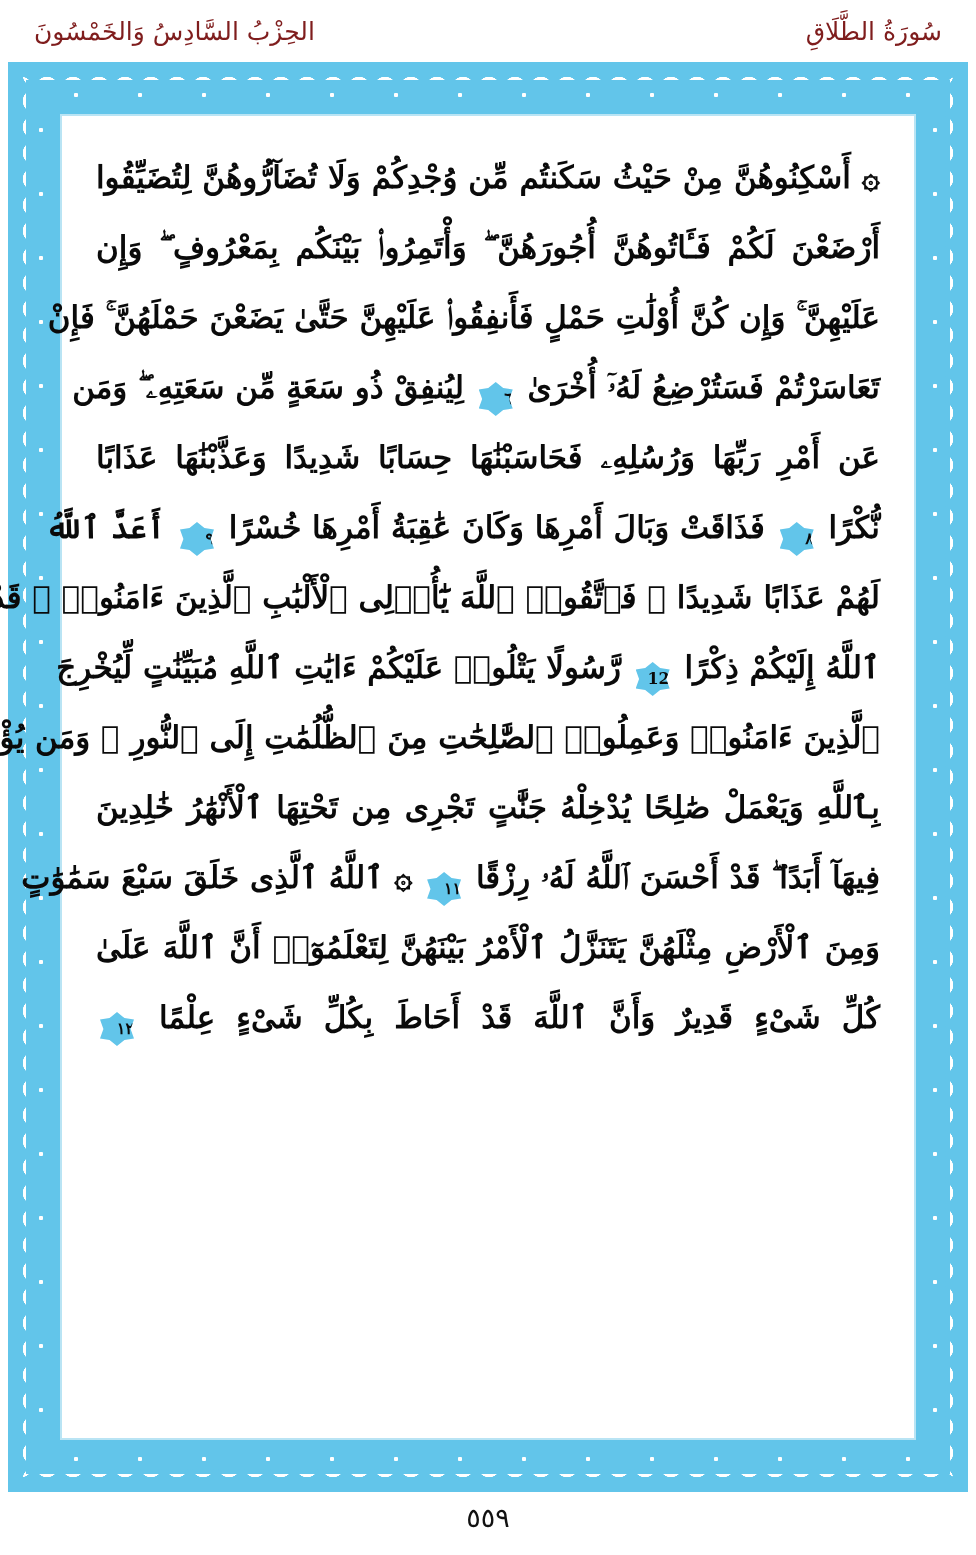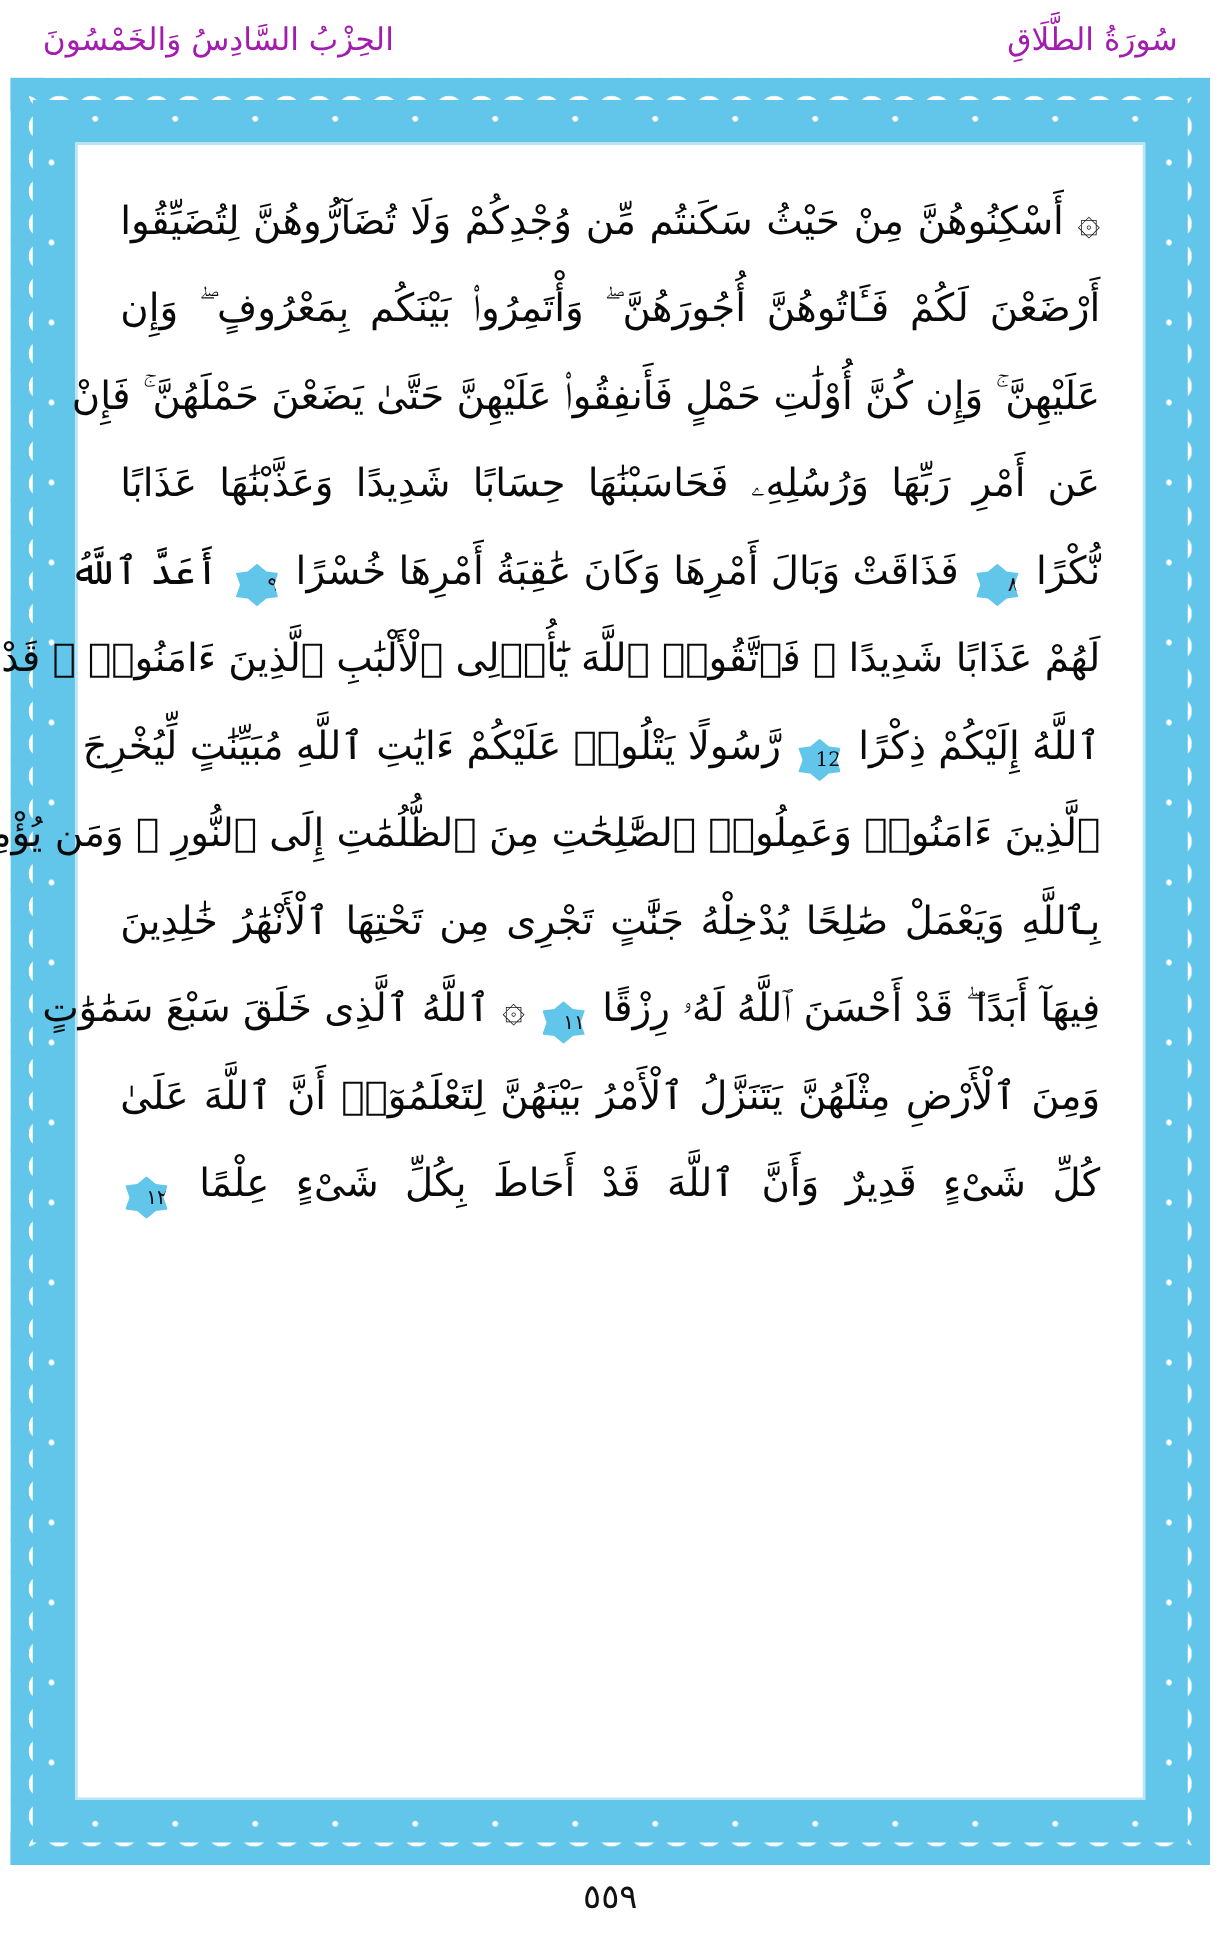--- a/index.html
+++ b/index.html
@@ -23,21 +23,21 @@
     width: 976px;
     height: 62px;
     display: flex;
     align-items: center;
     justify-content: space-between;
     padding: 0 34px;
     box-sizing: border-box;
   }
   .header-item {
     font-size: 25px;
-    color: #a21caf;
+    color: #7f1d1d;
     font-family: "DejaVu Serif", serif;
     white-space: nowrap;
     letter-spacing: 0px;
   }
   .header-right { order: 0; }
   .header-left  { order: 1; }
 
   
   .frame-outer {
     position: absolute;
@@ -109,20 +109,21 @@
     font-family: "DejaVu Serif", "Liberation Serif", serif;
     font-size: 31px;
     line-height: 70px;
     color: #0a0a0a;
     text-align: justify;
     text-align-last: justify;
     white-space: nowrap;
     letter-spacing: 0px;
     direction: rtl;
     unicode-bidi: isolate;
+    font-weight: bold;
   }
   .ayah-line span.marker {
     display: inline-block;
     width: 34px;
     height: 34px;
     line-height: 34px;
     margin: 0 4px;
     text-align: center;
     font-size: 16px;
     color: #0a0a0a;
@@ -173,20 +174,25 @@
   </div>
 
   <div class="ayah-line">
     <span>أَرْضَعْنَ لَكُمْ فَـَٔاتُوهُنَّ أُجُورَهُنَّ ۖ وَأْتَمِرُوا۟ بَيْنَكُم بِمَعْرُوفٍ ۖ وَإِن</span>
   </div>
 
   <div class="ayah-line">
     <span>عَلَيْهِنَّ ۚ وَإِن كُنَّ أُوْلَٰتِ حَمْلٍ فَأَنفِقُوا۟ عَلَيْهِنَّ حَتَّىٰ يَضَعْنَ حَمْلَهُنَّ ۚ فَإِنْ</span>
   </div>
 
+  <div class="ayah-line">
+    <span>تَعَاسَرْتُمْ فَسَتُرْضِعُ لَهُۥٓ أُخْرَىٰ</span>
+    <span class="marker">٦</span>
+    <span>لِيُنفِقْ ذُو سَعَةٍ مِّن سَعَتِهِۦ ۖ وَمَن</span>
+  </div>
 
 
 
   <div class="ayah-line">
     <span>عَن أَمْرِ رَبِّهَا وَرُسُلِهِۦ فَحَاسَبْنَٰهَا حِسَابًا شَدِيدًا وَعَذَّبْنَٰهَا عَذَابًا</span>
   </div>
 
   <div class="ayah-line">
     <span>نُّكْرًا</span>
     <span class="marker">٨</span>

